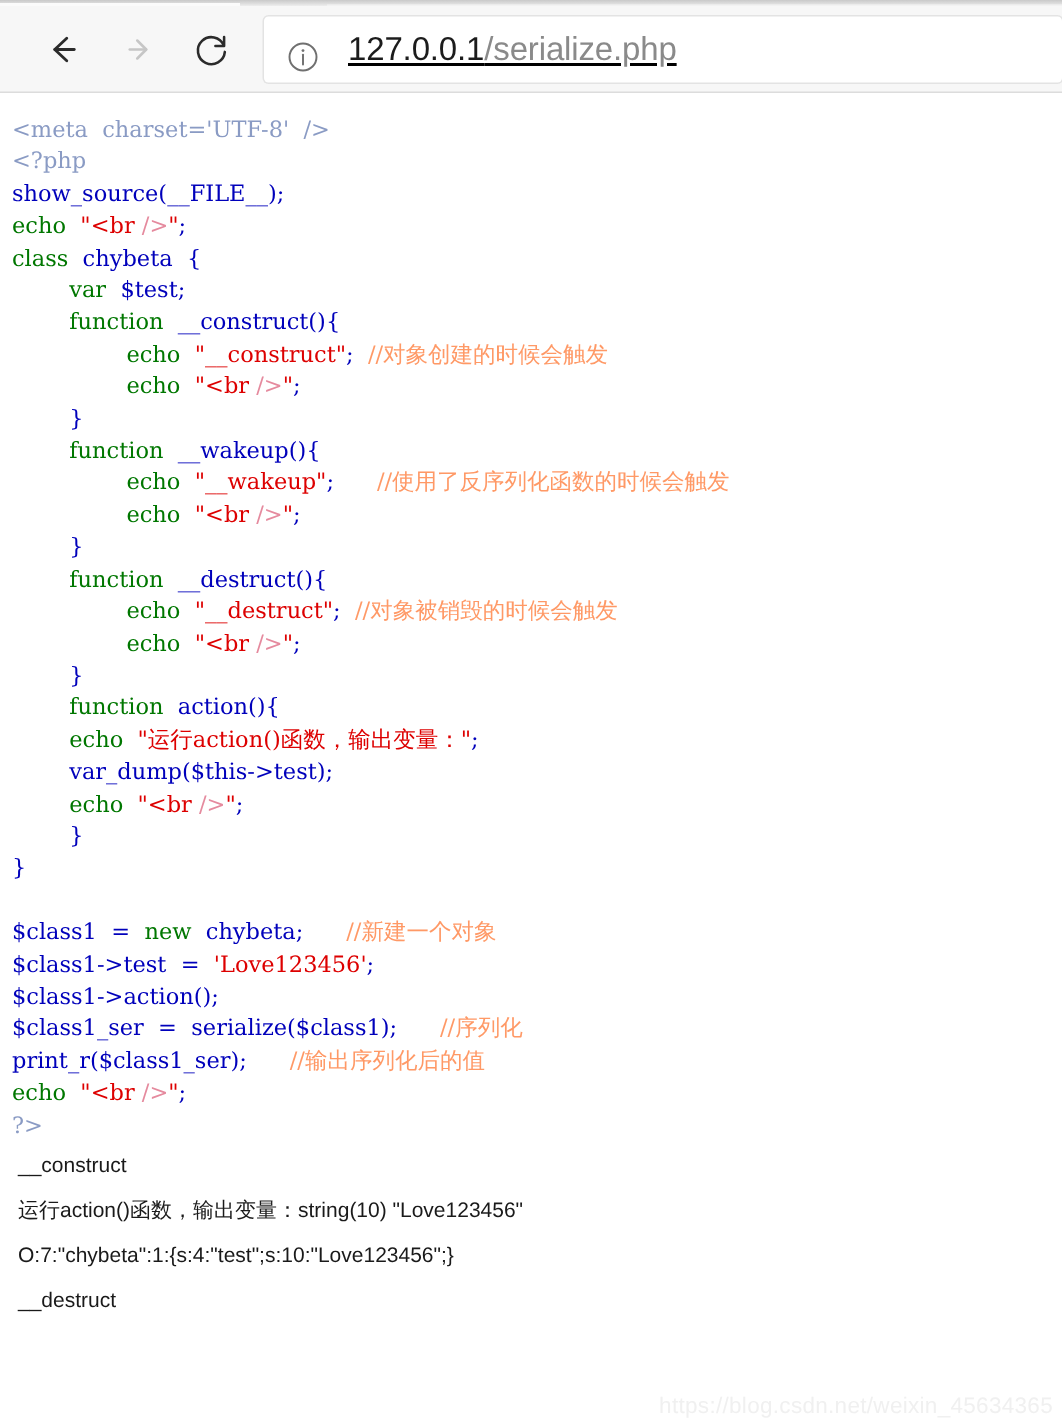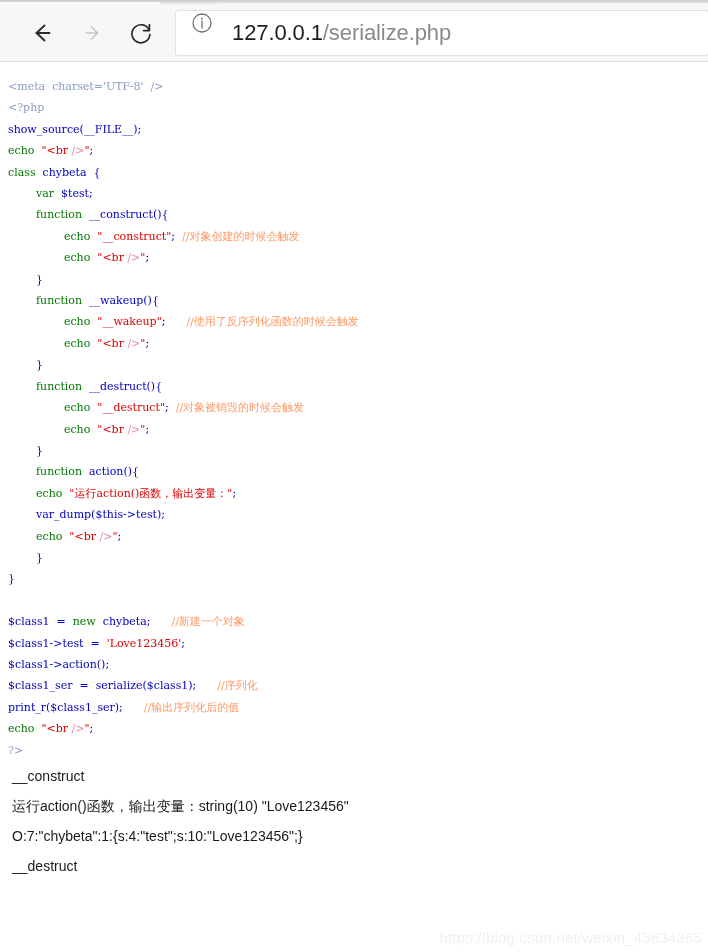--- a/index.html
+++ b/index.html
@@ -51,24 +51,25 @@
   }
   .nav-btn svg { display: block; }
 
   #url-bar {
     margin-left: 12px;
     flex: 1 1 auto;
     height: 44px;
     background: #ffffff;
     border-radius: 3px;
     display: flex;
-    align-items: flex-start;
+    align-items: flex-end;
     padding: 0 10px 0 14px;
     box-shadow: 0 0 0 1px #e3e3e3;
     overflow: hidden;
+    text-decoration: underline;
   }
   #info-icon { flex: 0 0 auto; display: block; margin-right: 18px; }
   .url-text {
     font-family: "Liberation Sans", sans-serif;
     font-size: 22px;
     line-height: 44px;
     white-space: nowrap;
     letter-spacing: -0.1px;
   }
   .url-host   { color: #1c1c1c; }
@@ -80,21 +81,21 @@
     width: 708px;
     height: 890px;
     background: #ffffff;
     padding: 14px 0 0 8px;
     overflow: hidden;
   }
 
   
   #source-code {
     font-family: "DejaVu Serif", "Liberation Serif", serif;
-    font-size: 11px;
+    font-size: 15px;
     line-height: 21.4px;
     white-space: pre;
     margin: 0;
     letter-spacing: 0px;
   }
   .c-html  { color: #8a9bc4; }   
   .c-kw    { color: #007700; }   
   .c-var   { color: #0000bb; }   
   .c-str   { color: #dd0000; }   
   .c-cmt   { color: #ff9966; }   

